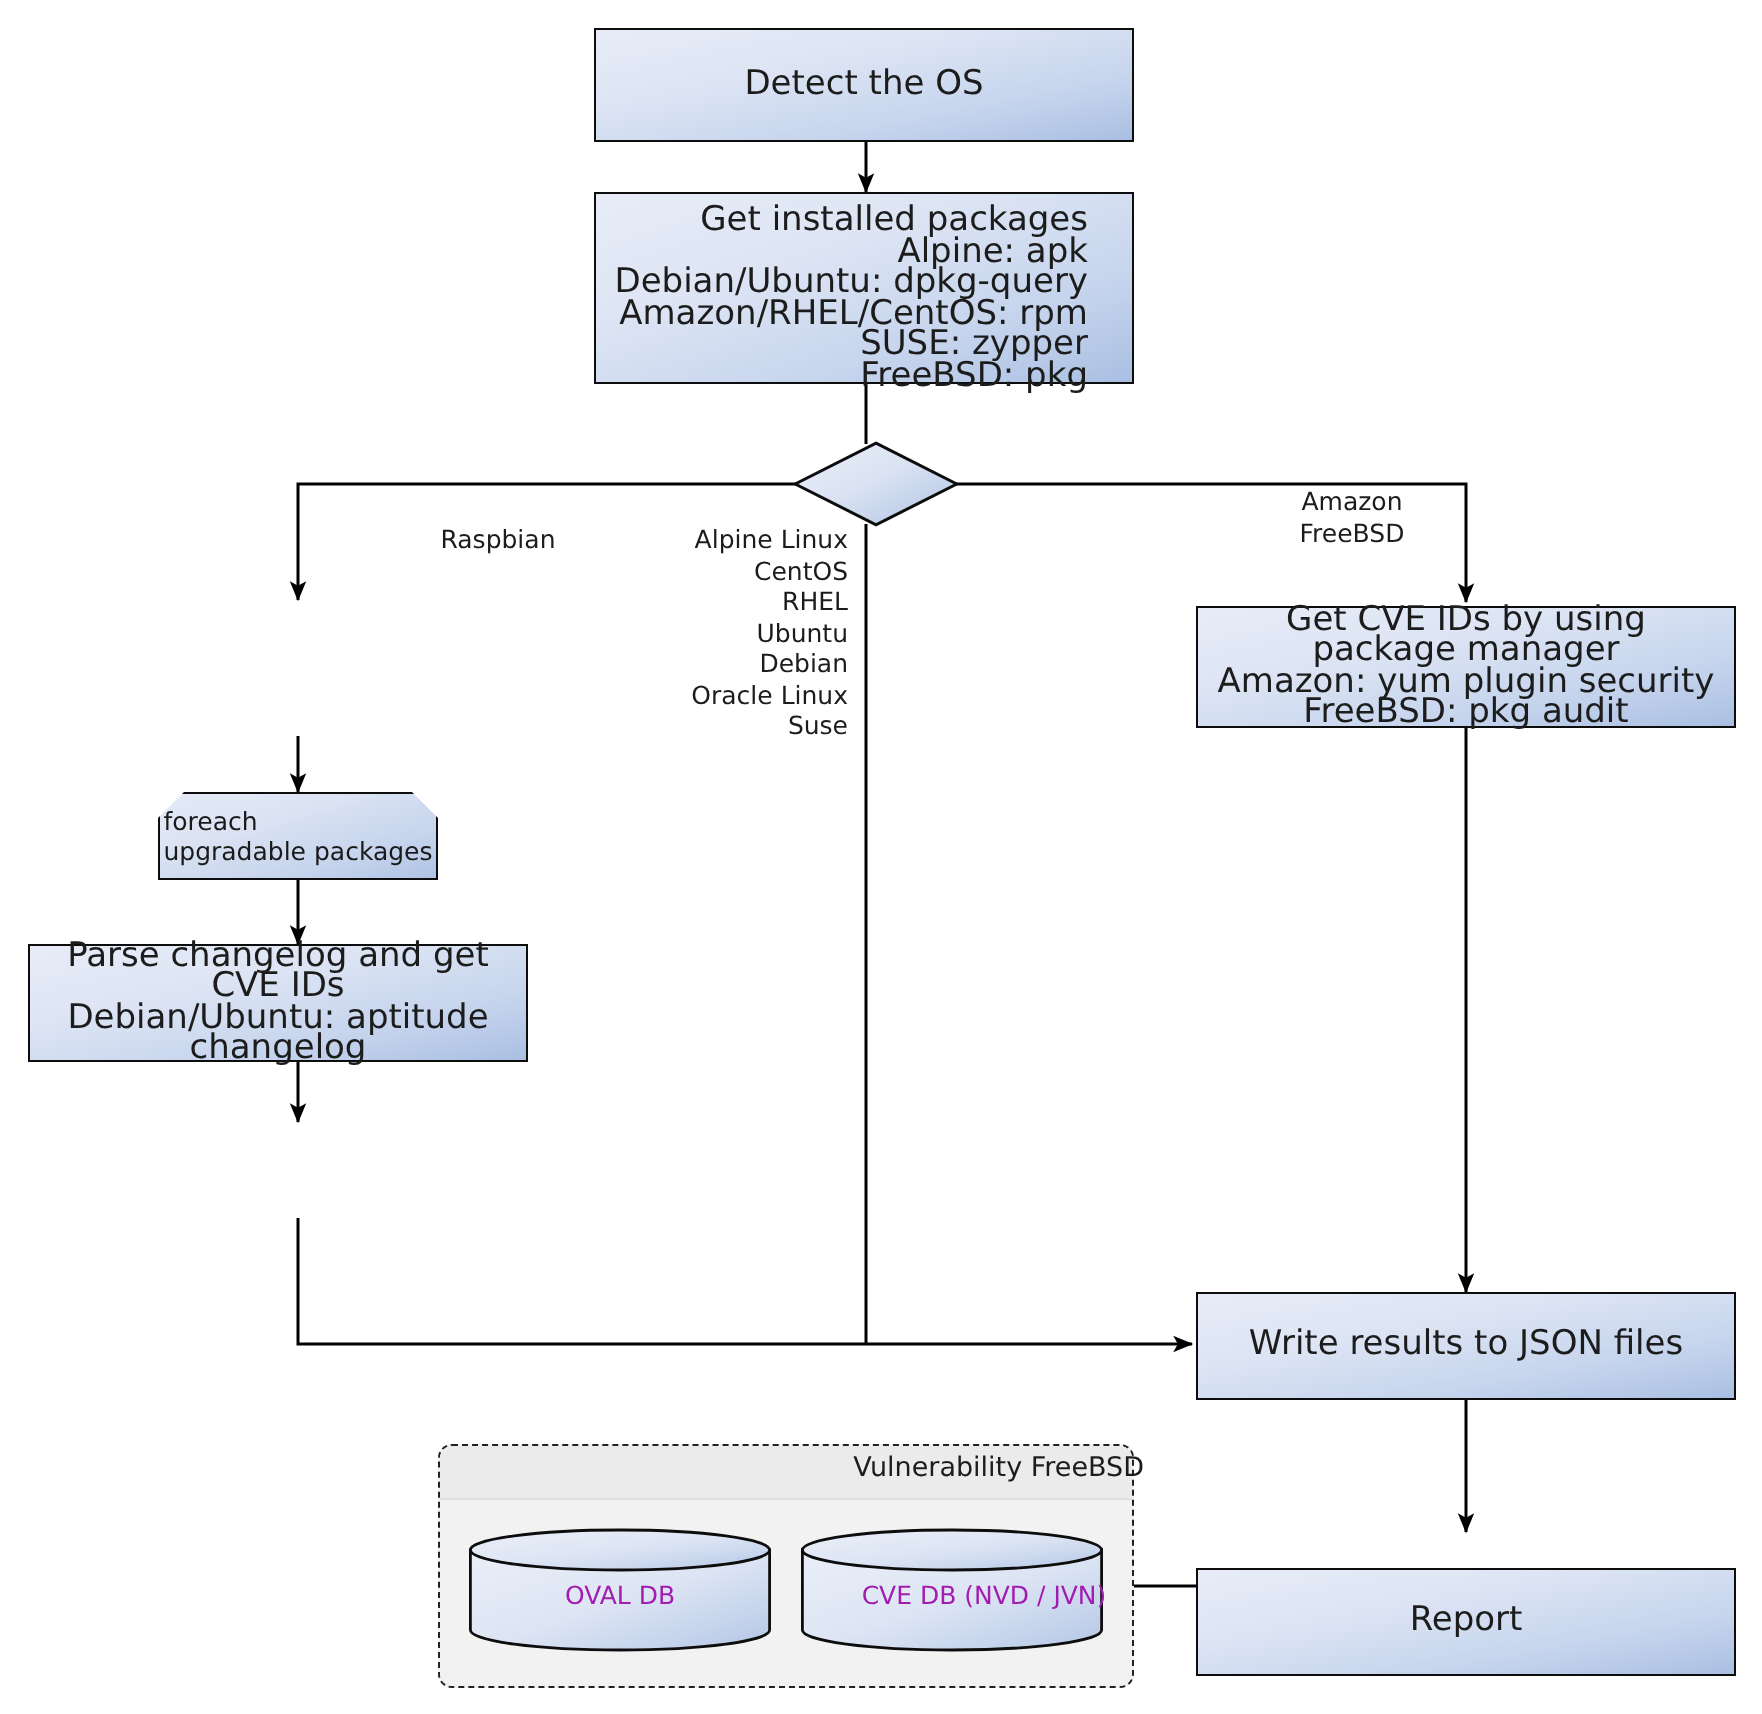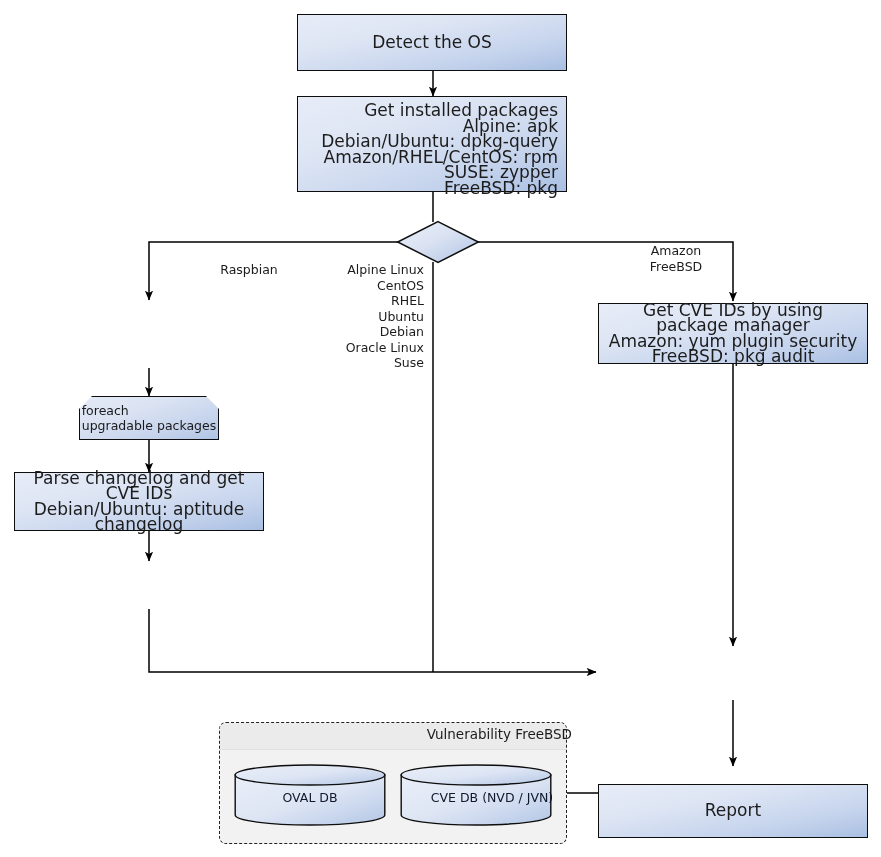--- a/index.html
+++ b/index.html
@@ -36,21 +36,21 @@
     text-align: center;
     font-size: 17px;
     line-height: 15.5px;
     color: #1c1c1c;
   }
   .proc {
     border: 1.4px solid #0d0d0d;
     background: linear-gradient(to bottom right, #e7ecf7 0%, #dde5f4 35%, #c3d2ec 75%, #a9bfe2 100%);
   }
   .proc .txt { padding: 0 6px; width: 100%; }
-  .ralign .txt { text-align: right; padding-right: 8px; margin-top: 11px; }
+  .ralign .txt { text-align: right; padding-right: 22px; margin-top: 11px; }
 
   
   .loopstart {
     border: 1.4px solid #0d0d0d;
     background: linear-gradient(to bottom right, #e4eaf6 0%, #dbe3f3 35%, #c2d1eb 78%, #aec3e4 100%);
     clip-path: polygon(13px 0, calc(100% - 13px) 0, 100% 13px, 100% 100%, 0 100%, 0 13px);
   }
   
   .loopend {
     border: 1.4px solid #0d0d0d;
@@ -88,21 +88,21 @@
     font-size: 13.5px;
     color: #1c1c1c;
     white-space: nowrap;
   }
   .cyl { position: absolute; }
   .cyl-label {
     position: absolute;
     width: 100%;
     text-align: center;
     font-size: 12.5px;
-    color: #0f172a;
+    color: #a21caf;
     pointer-events: none;
   }
   .edgelabel {
     position: absolute;
     font-size: 12.5px;
     line-height: 15.5px;
     color: #1c1c1c;
     white-space: pre;
   }
   .lbl-right { text-align: right; }
@@ -182,20 +182,23 @@
   <div class="loopwrap" style="left:79px; top:396px; width:140px; height:44px;">
     <div class="loopstart" style="position:absolute;left:0;top:0;right:0;bottom:0;"></div>
     <div class="inner">foreach<br>upgradable  packages</div>
   </div>
 
   <div class="node proc" style="left:14px; top:472px; width:250px; height:59px;">
     <span class="txt">Parse changelog and get  CVE IDs<br>Debian/Ubuntu: aptitude changelog</span>
   </div>
 
 
+  <div class="node proc" style="left:598px; top:646px; width:270px; height:54px;">
+    <span class="txt">Write results to JSON files</span>
+  </div>
 
   <div class="node proc" style="left:598px; top:784px; width:270px; height:54px;">
     <span class="txt">Report</span>
   </div>
 
   <div class="dbgroup" style="left:219px; top:722px; width:348px; height:122px;">
     <div class="dbgroup-head"></div>
     <div class="dbgroup-title">Vulnerability FreeBSD</div>
 
     <div class="cyl" style="left:14px; top:41px; width:152px; height:62px;">

